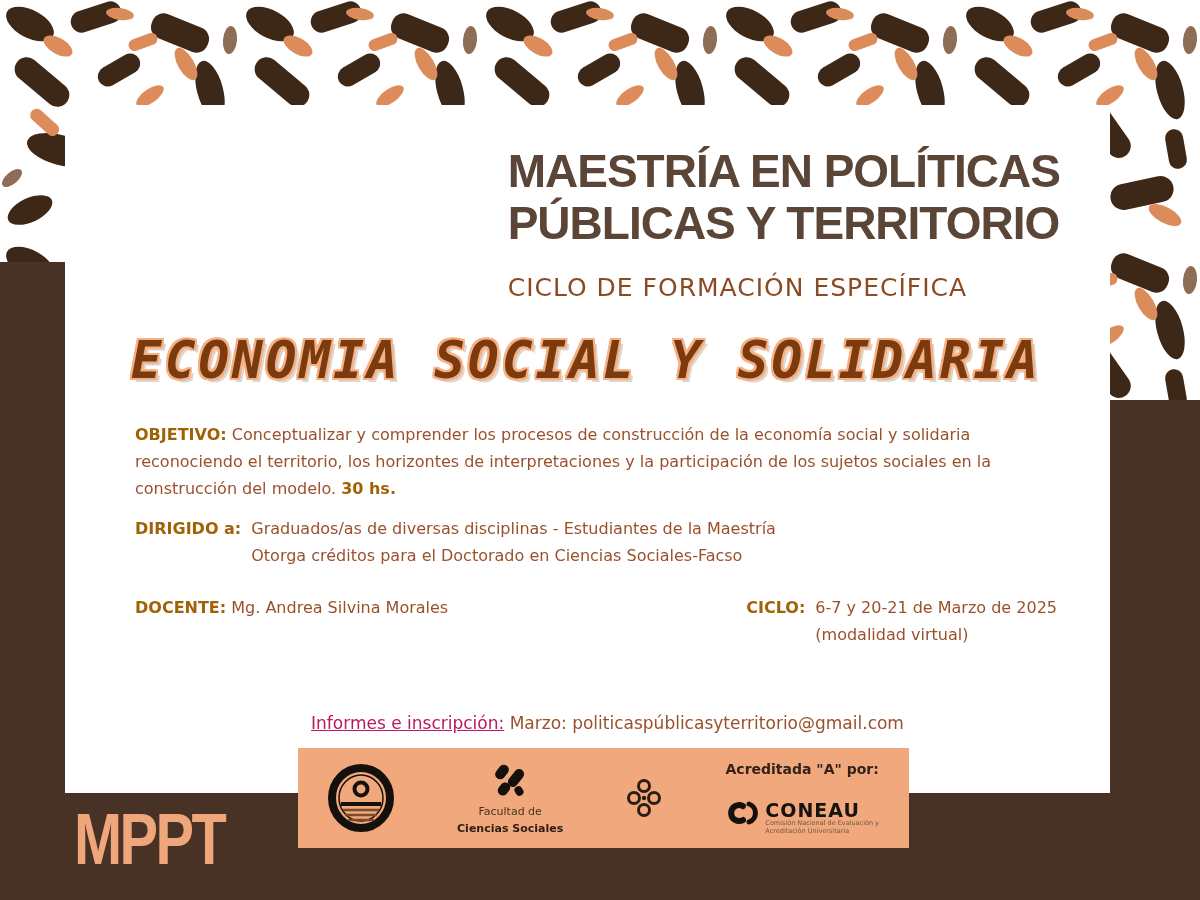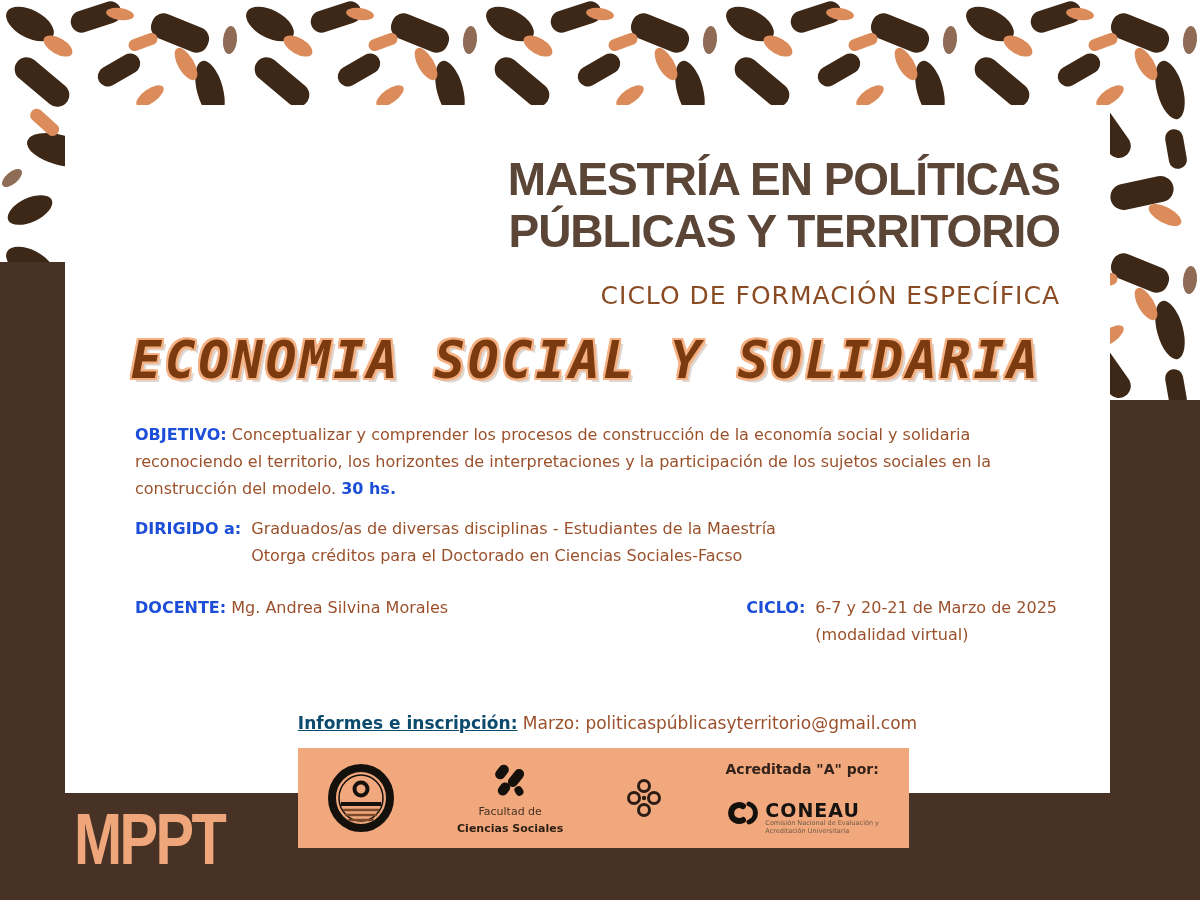--- a/index.html
+++ b/index.html
@@ -9,21 +9,21 @@
     font-family:"DejaVu Sans","Liberation Sans",sans-serif;
   }
   
   .map-band{position:absolute;left:0;top:0;width:1200px;height:400px;}
   .left-strip-cover{position:absolute;left:0;top:262px;width:66px;height:160px;background:#483226;}
   
   .card{
     position:absolute;left:65px;top:105px;width:1045px;height:688px;
     background:#ffffff;
   }
-  .header-block{position:absolute;top:48px;right:50px;text-align:right;}
+  .header-block{position:absolute;top:40px;right:50px;text-align:left;}
   .program-title{
     font-family:"Liberation Sans","DejaVu Sans",sans-serif;
     font-weight:700;font-size:46px;line-height:52px;color:#5b4537;
     letter-spacing:-1px;white-space:pre-line;
   }
   .cycle-label{
     margin-top:24px;font-size:25px;color:#8a4a22;letter-spacing:1px;
     font-family:"DejaVu Sans",sans-serif;
   }
   .headline{
@@ -32,30 +32,30 @@
     font-style:italic;font-weight:700;font-size:51px;white-space:nowrap;
     letter-spacing:3px;color:#7c3b0f;
     text-shadow:
       -2px -2px 0 #f5b183, 2px -2px 0 #f5b183,
       -2px  2px 0 #f5b183, 2px  2px 0 #f5b183,
       -2px  0   0 #f5b183, 2px  0   0 #f5b183,
        0   -2px 0 #f5b183, 0    2px 0 #f5b183,
        4px  4px 0 rgba(120,90,70,0.25);
   }
   .body-text{font-size:16px;line-height:27px;color:#9a512b;}
-  .bold-label{font-weight:700;color:#1d4ed8;}
+  .bold-label{font-weight:700;color:#a16207;}
   .objective{position:absolute;left:70px;top:316px;width:935px;}
   .audience{position:absolute;left:70px;top:410px;display:flex;}
   .audience .lines{margin-left:10px;}
   .docente-row{position:absolute;left:70px;top:489px;right:53px;display:flex;justify-content:space-between;}
   .inline-pair span{vertical-align:top;}
   .fecha-block{display:flex;}
   .fecha-block .lines{margin-left:10px;}
   .contact{position:absolute;left:0;right:0;top:608px;text-align:center;padding-left:40px;font-size:17px;}
-  .contact .u{text-decoration:underline;color:#0c4a6e;font-weight:bold;}
+  .contact .u{text-decoration:underline;color:#be185d;}
   .contact .rest{color:#9a512b;}
   
   .logo-bar{
     position:absolute;left:298px;top:748px;width:611px;height:100px;
     background:#f2a87d;display:flex;align-items:center;
     justify-content:space-between;padding:0 30px;box-sizing:border-box;z-index:5;
   }
   .facultad{display:flex;flex-direction:column;align-items:center;color:#2b1d12;}
   .facultad .f1{font-size:11px;color:#463222;margin-top:5px;}
   .facultad .f2{font-size:11px;font-weight:700;margin-top:4px;}

